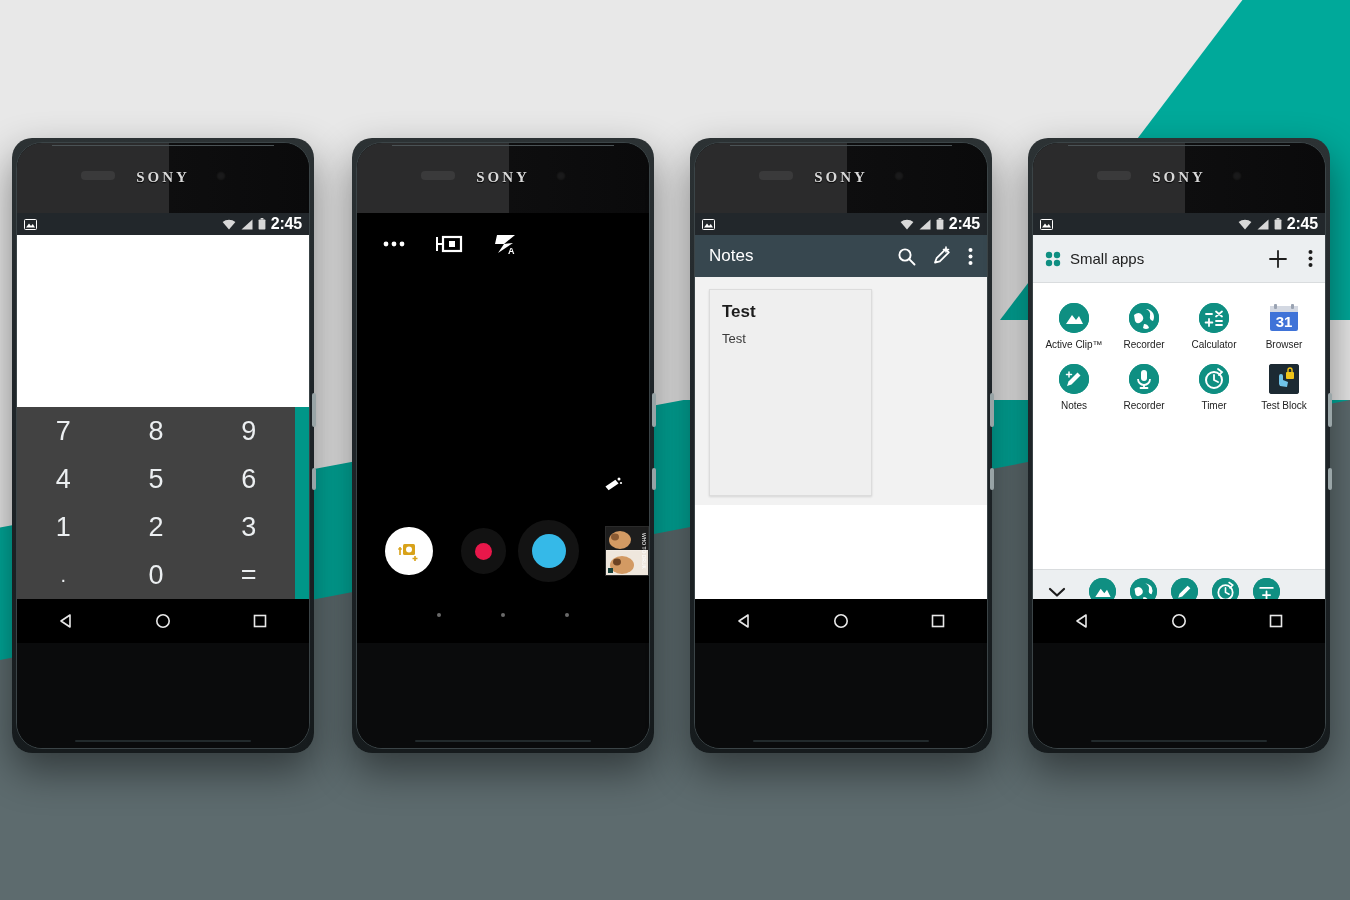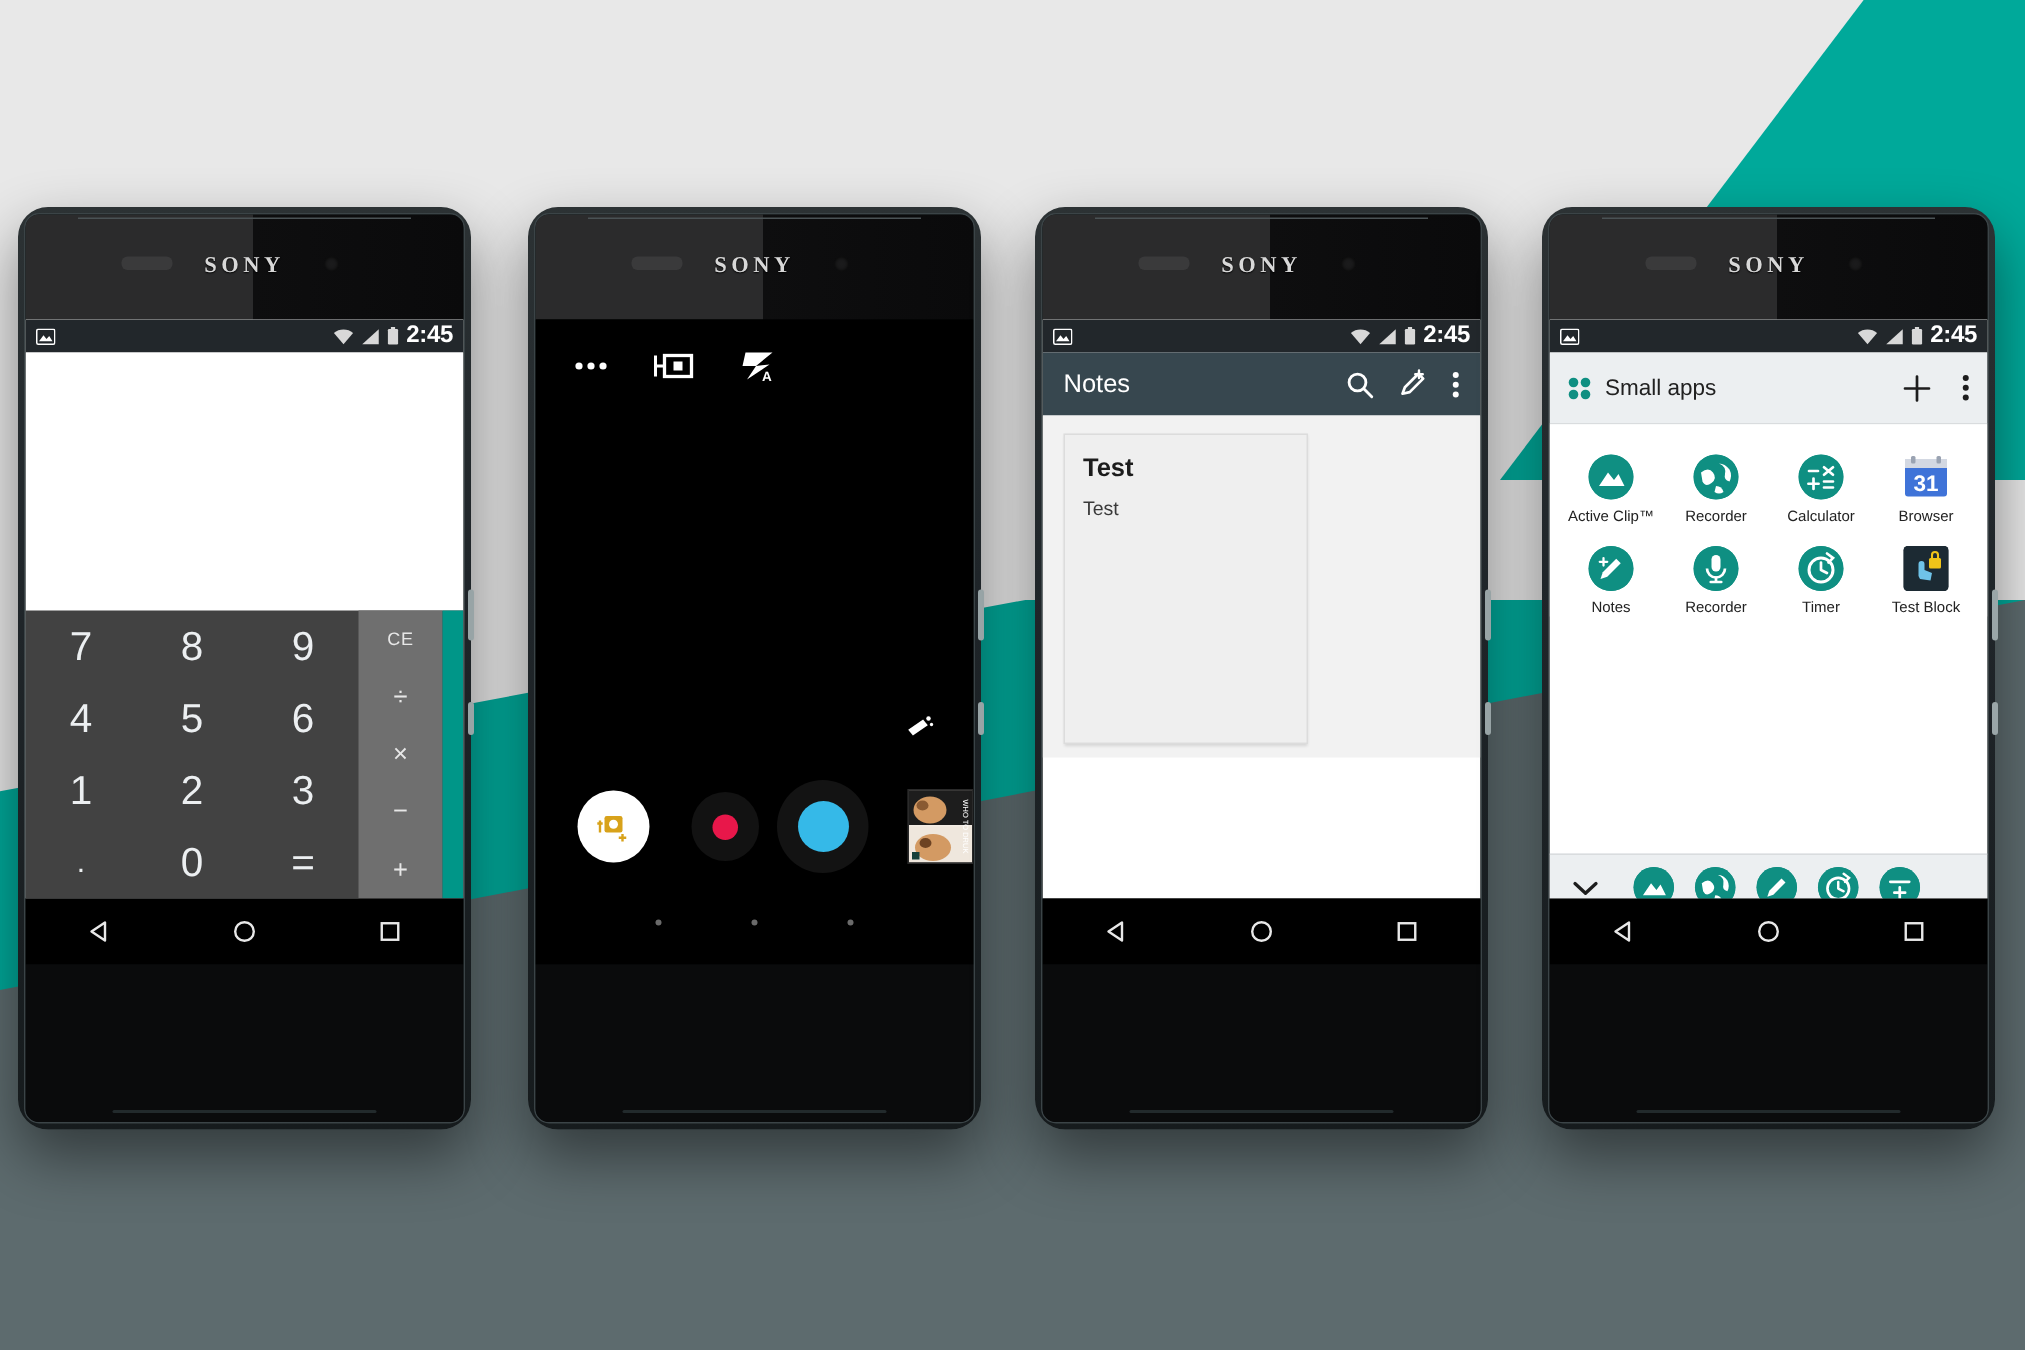--- a/index.html
+++ b/index.html
@@ -22,21 +22,21 @@
   
   .teal-band{left:-40px;top:400px;width:1420px;height:330px;
     background:#00a99a;
     clip-path:polygon(0 135px, 1420px -130px, 1420px 190px, 0 455px);}
 
   
   .phone{position:absolute;border-radius:20px;
     background:linear-gradient(180deg,#2c3234 0%,#20262a 40%,#161b1d 100%);
     box-shadow:0 18px 40px rgba(0,0,0,.45);
     padding:0;}
-  .phone-inner{position:absolute;inset:4px;border-radius:10px;
+  .phone-inner{position:absolute;inset:4px;border-radius:26px;
     background:#0b0d0e;border:1px solid #3b4447;overflow:hidden;}
   .phone-top{position:absolute;left:0;right:0;top:0;height:70px;
     background:linear-gradient(90deg,#2b2b2c 0%,#2b2b2c 52%,#0e0e0f 52%,#0a0a0b 100%);}
   .sony{position:absolute;left:0;right:0;top:26px;text-align:center;
     color:#d8d8d8;font-size:15px;letter-spacing:3px;font-weight:bold;
     font-family:"Liberation Serif",serif;text-shadow:0 1px 1px #000;}
   .speaker{position:absolute;left:22%;top:28px;width:34px;height:9px;border-radius:4px;
     background:#3a3a3b;}
   .frontcam{position:absolute;left:68%;top:28px;width:10px;height:10px;border-radius:50%;
     background:#1b1b1c;box-shadow:inset 0 0 3px #000;}
@@ -181,27 +181,20 @@
           <div class="calc-key">4</div>
           <div class="calc-key">5</div>
           <div class="calc-key">6</div>
           <div class="calc-key">1</div>
           <div class="calc-key">2</div>
           <div class="calc-key">3</div>
           <div class="calc-key" style="font-size:20px;">.</div>
           <div class="calc-key">0</div>
           <div class="calc-key">=</div>
         </div>
-        <div class="calc-ops">
-          <div class="calc-op ce">CE</div>
-          <div class="calc-op">÷</div>
-          <div class="calc-op">×</div>
-          <div class="calc-op">−</div>
-          <div class="calc-op">+</div>
-        </div>
         <div class="calc-teal"></div>
       </div>
     </div>
 
     <div class="navbar" style="position:absolute;left:0;right:0;top:456px;height:44px;">
       <span class="ico">
         <svg width="18" height="18" viewBox="0 0 18 18">
             <path d="M13 3 L13 15 L4 9 Z" fill="none" stroke="#e8e8e8" stroke-width="1.6" stroke-linejoin="round"></path>
           </svg>
       </span>

